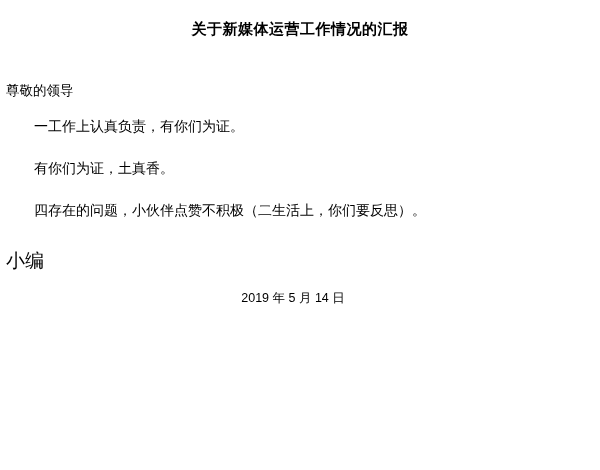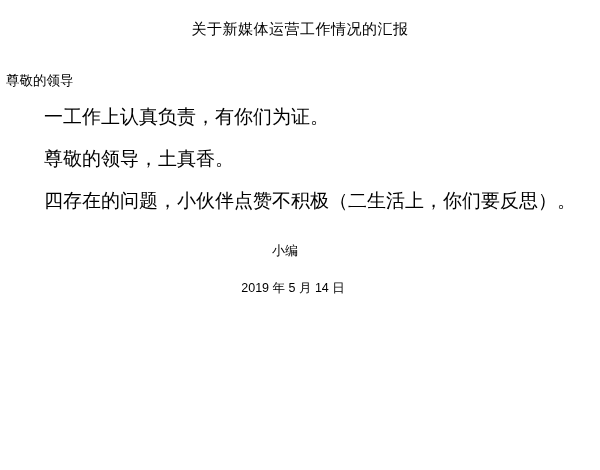--- a/index.html
+++ b/index.html
@@ -17,55 +17,56 @@
   .page {
     position: relative;
     width: 600px;
     height: 470px;
     box-sizing: border-box;
     padding: 0;
   }
   .doc-title {
     text-align: center;
     font-size: 15px;
-    font-weight: normal;
+    font-weight: bold;
     letter-spacing: 0.5px;
     margin: 18px 0 0 0;
     line-height: 22px;
     color: #000;
   }
   .body-area {
     padding: 0 12px 0 6px;
-    margin-top: 30px;
+    margin-top: 40px;
   }
   .salutation {
     font-size: 13.5px;
     line-height: 22px;
     margin: 0 0 14px 0;
   }
   .para {
     font-size: 13.5px;
     line-height: 30px;
     margin: 0 0 10px 0;
     text-indent: 2em;
     text-align: justify;
   }
   .para.lead {
     margin-bottom: 12px;
   }
   .item {
-    font-size: 19px;
+    font-size: 14px;
     line-height: 22px;
     margin: 0 0 20px 0;
     text-indent: 2em;
+    font-family: Liberation Mono, monospace;
   }
   .signature {
-    font-size: 13px;
+    font-size: 19px;
     line-height: 22px;
-    text-align: center;
+    text-align: left;
     margin: 28px 24px 0 0;
   }
   .date {
     font-size: 12.5px;
     line-height: 20px;
     text-align: center;
     margin: 16px 8px 0 0;
   }
 </style>
 </head>
@@ -74,20 +75,20 @@
 <div class="page">
 
   <h1 class="doc-title">关于新媒体运营工作情况的汇报</h1>
 
   <div class="body-area">
 
     <p class="salutation">尊敬的领导</p>
 
 
     <p class="item">一工作上认真负责，有你们为证。</p>
-    <p class="item">尊敬的领导，土真香。</p>
+    <p class="item">有你们为证，土真香。</p>
     <p class="item">四存在的问题，小伙伴点赞不积极（二生活上，你们要反思）。</p>
 
     <p class="signature">小编</p>
     <p class="date">2019 年 5 月 14 日</p>
 
   </div>
 </div>
 
 </body></html>

